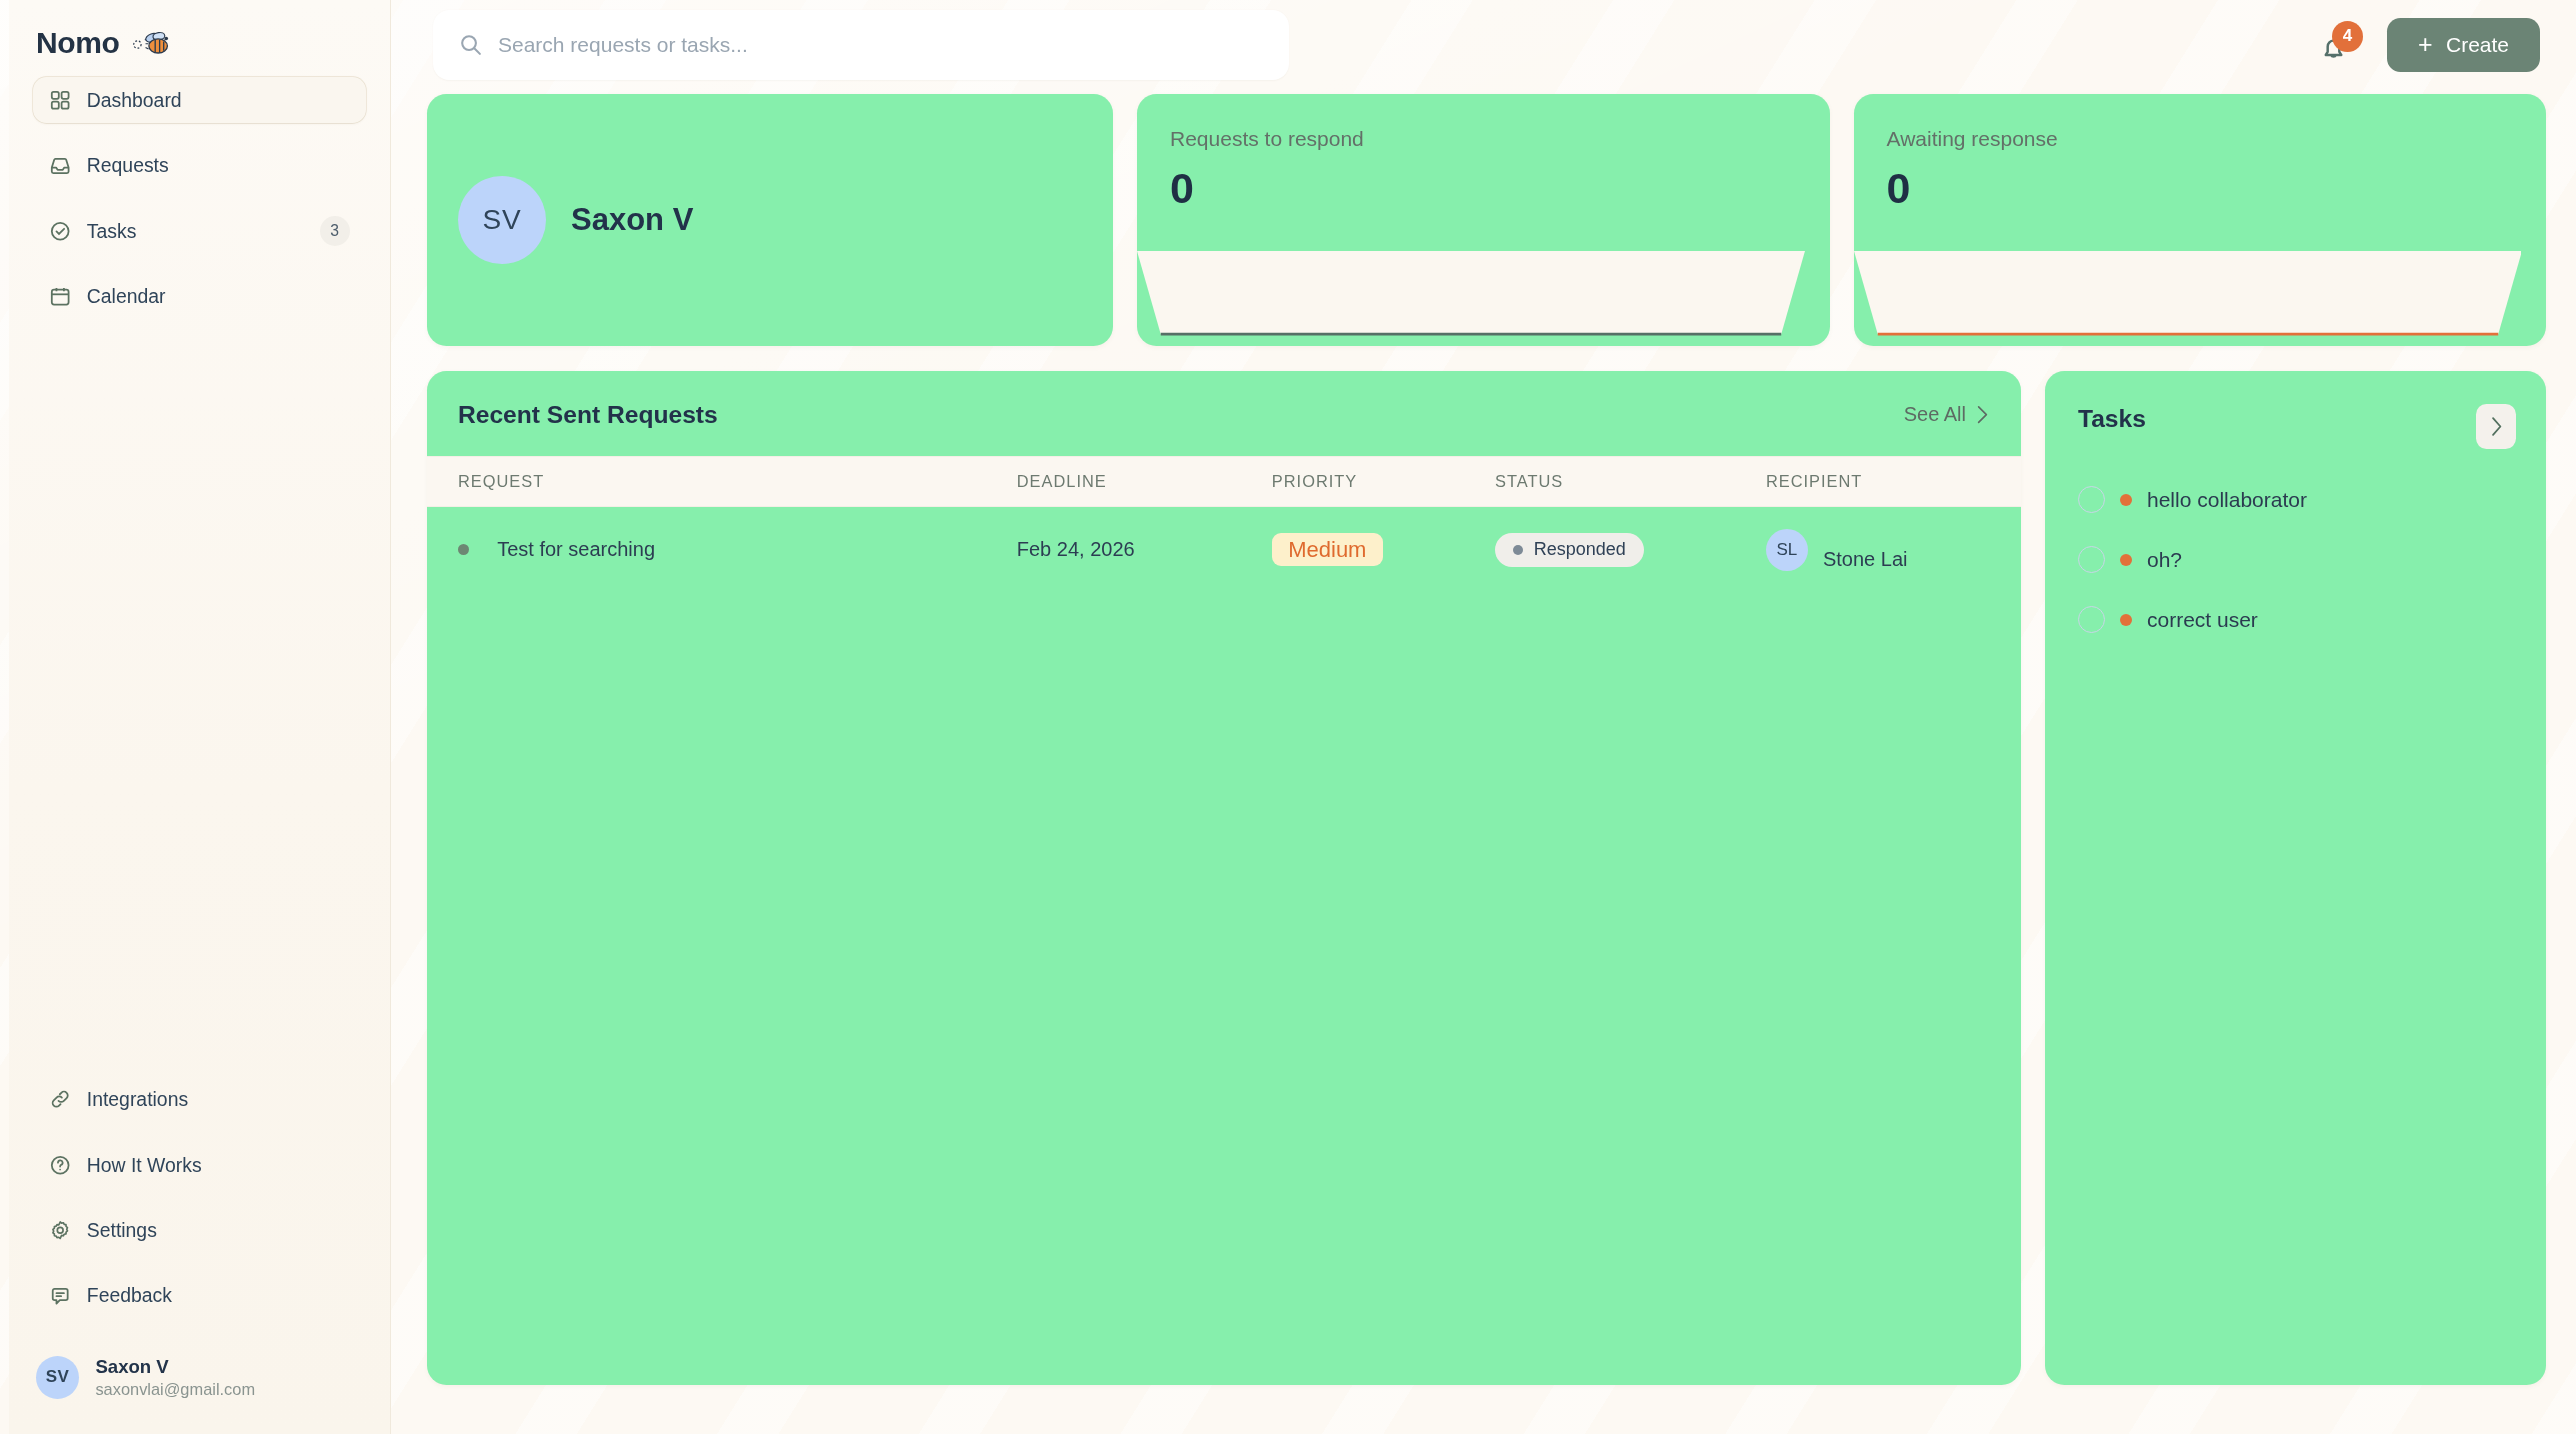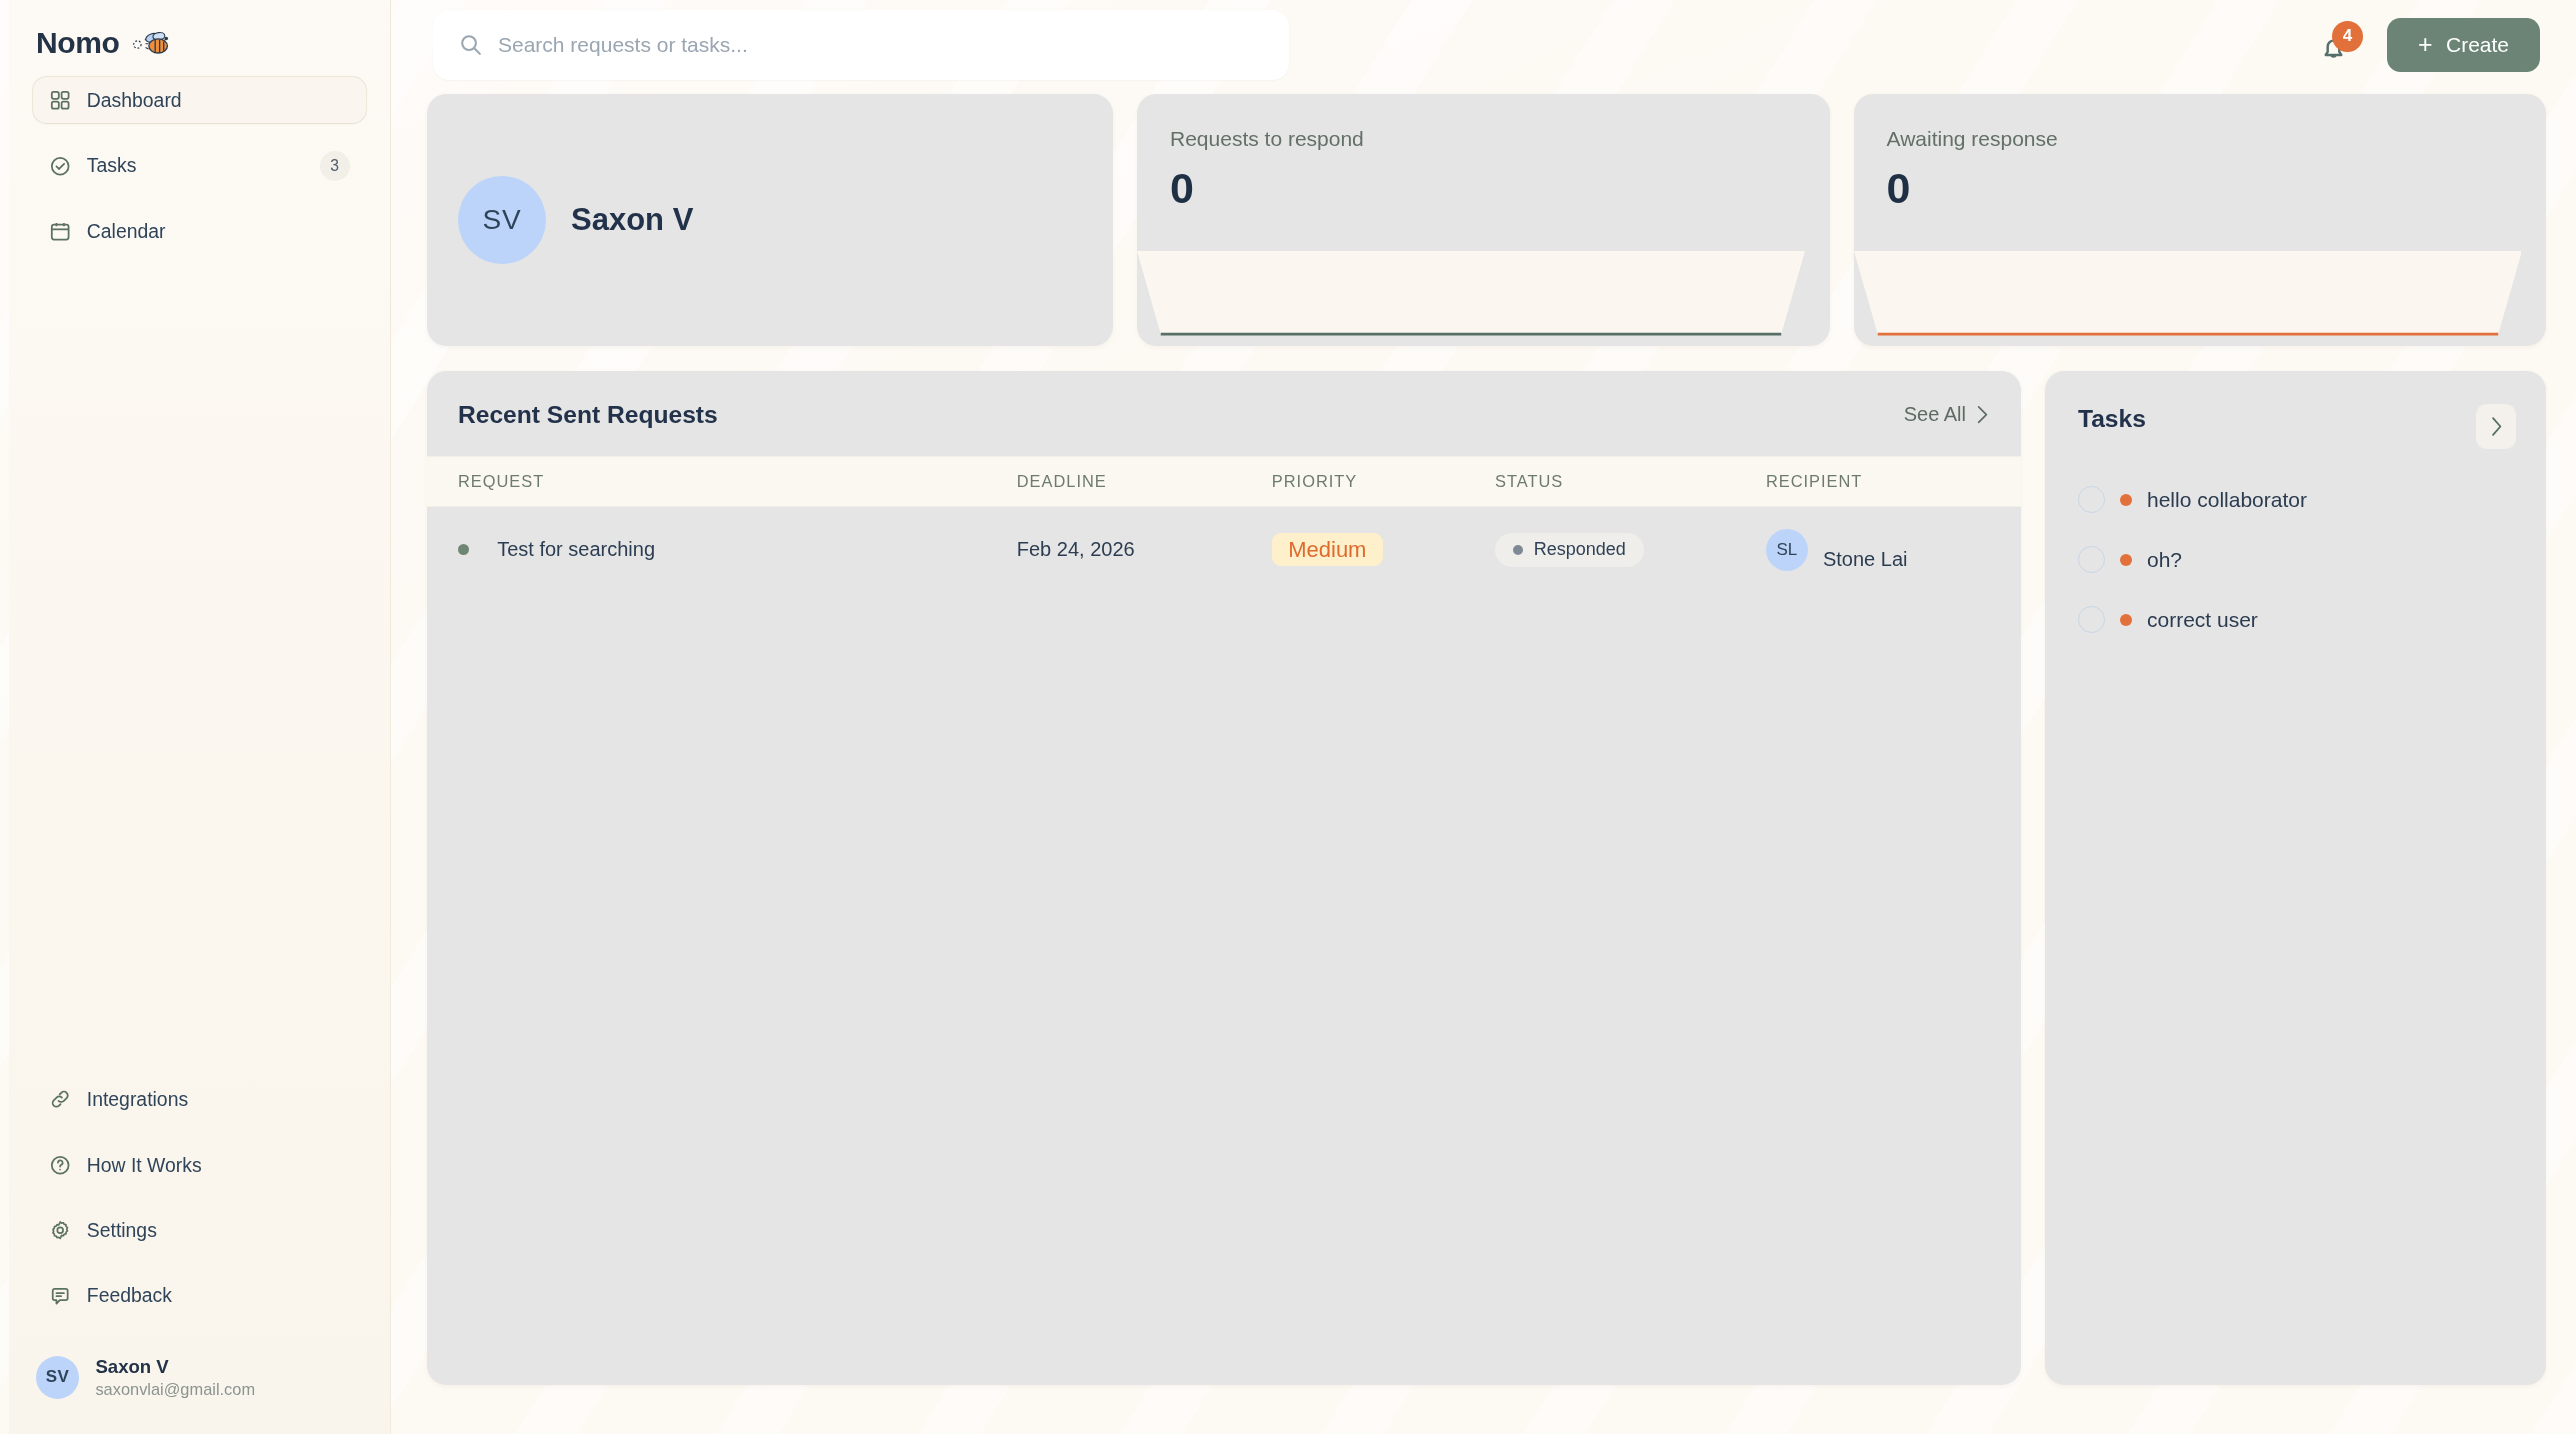--- a/index.html
+++ b/index.html
@@ -160,21 +160,21 @@
     font-family: inherit;
     font-size: 21px;
     display: flex; align-items: center; gap: 13.4px;
     cursor: pointer;
   }
   .plus { font-size: 25px; line-height: 1; font-weight: 400; }
 
   
   .stat-row { display: flex; gap: 24px; flex: 0 0 auto; margin-top: 4.5px; }
   .card {
-    background: #e5e5e5;
+    background: #86efac;
     border-radius: 19.4px;
     box-shadow: 0 1.5px 4.5px rgba(130,110,80,0.055);
     position: relative;
     overflow: hidden;
   }
   .profile-card {
     flex: 0 0 686px;
     height: 252px;
     display: flex; align-items: center;
     padding-left: 31px;
@@ -329,20 +329,27 @@
     <div class="nav-item active">
       <svg class="nav-icon" viewBox="0 0 24 24" fill="none" stroke="currentColor" stroke-width="1.9">
         <rect x="3" y="3" width="7.5" height="7.5" rx="1.8"></rect>
           <rect x="13.5" y="3" width="7.5" height="7.5" rx="1.8"></rect>
         <rect x="3" y="13.5" width="7.5" height="7.5" rx="1.8"></rect>
           <rect x="13.5" y="13.5" width="7.5" height="7.5" rx="1.8"></rect>
       </svg>
       <span class="label">Dashboard</span>
     </div>
 
+    <div class="nav-item">
+      <svg class="nav-icon" viewBox="0 0 24 24" fill="none" stroke="currentColor" stroke-width="1.9" stroke-linejoin="round">
+        <path d="M3 13.5 L5.6 5.2 A1.4 1.4 0 0 1 7 4.2 h10 a1.4 1.4 0 0 1 1.4 1 L21 13.5 v4.3 a1.7 1.7 0 0 1-1.7 1.7 H4.7 A1.7 1.7 0 0 1 3 17.8 Z"></path>
+        <path d="M3 13.5 h4.6 l1.6 2.4 h5.6 l1.6-2.4 H21"></path>
+      </svg>
+      <span class="label">Requests</span>
+    </div>
 
     <div class="nav-item">
       <svg class="nav-icon" viewBox="0 0 24 24" fill="none" stroke="currentColor" stroke-width="1.9" stroke-linecap="round">
         <circle cx="12" cy="12" r="9"></circle>
           <path d="M8 12.2 l2.7 2.7 L16.2 9.4"></path>
       </svg>
       <span class="label">Tasks</span>
       <span class="nav-badge">3</span>
     </div>
 

